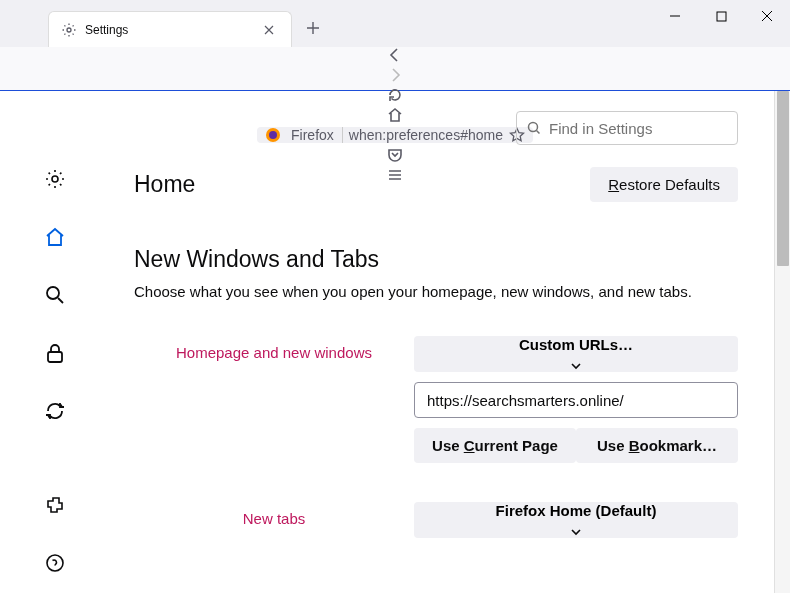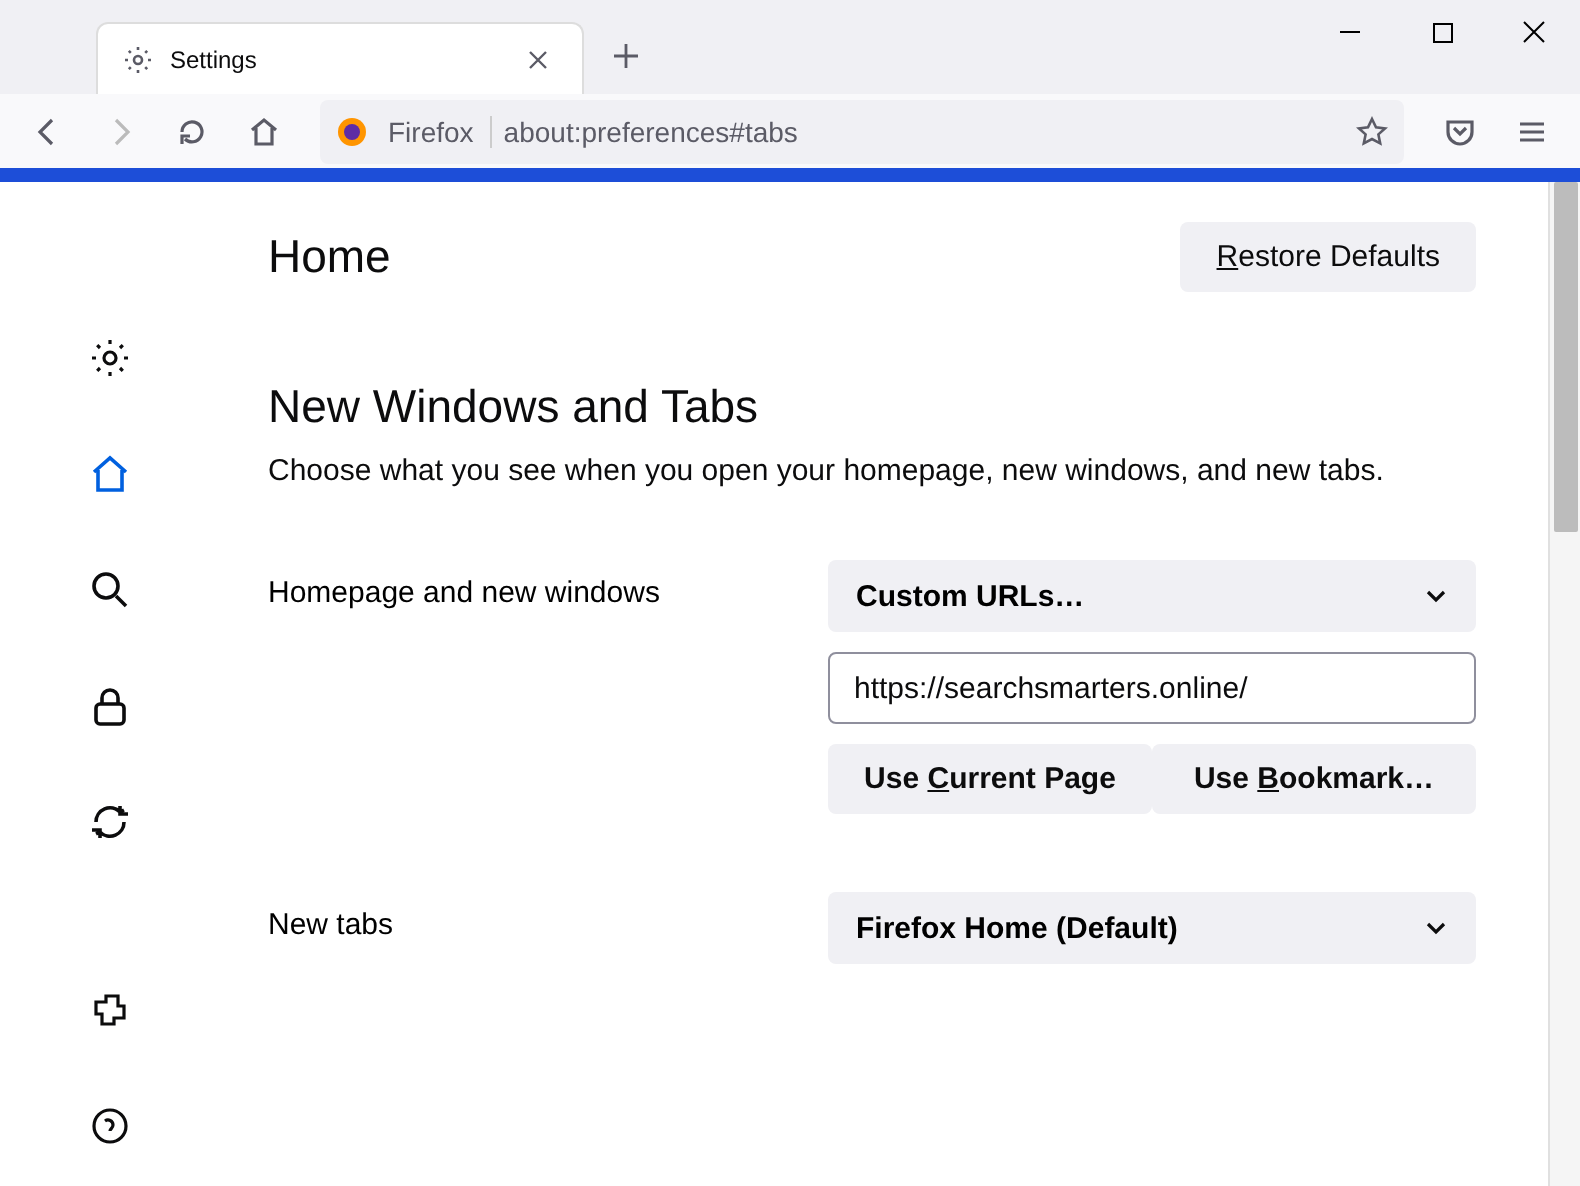--- a/index.html
+++ b/index.html
@@ -9,21 +9,21 @@
     .titlebar { height: 47px; background: #f0f0f4; display: flex; align-items: flex-end; padding-left: 48px; position: relative; }
     .tab { height: 36px; background: #fff; border-radius: 6px 6px 0 0; display: flex; align-items: center; padding: 0 12px; width: 244px; position: relative; border: 1px solid #ddd; border-bottom: none; }
     .tab-icon { width: 16px; height: 16px; margin-right: 8px; display: flex; align-items: center; justify-content: center; }
     .tab-title { font-size: 12px; color: #0c0c0d; flex: 1; }
     .tab-close { width: 20px; height: 20px; display: flex; align-items: center; justify-content: center; cursor: pointer; }
     .new-tab { width: 30px; height: 30px; display: flex; align-items: center; justify-content: center; margin-left: 6px; margin-bottom: 4px; cursor: pointer; }
     .win-controls { position: absolute; right: 0; top: 0; display: flex; }
     .win-btn { width: 46px; height: 32px; display: flex; align-items: center; justify-content: center; cursor: pointer; }
     
     
-    .toolbar { height: 44px; background: #f9f9fb; display: flex; align-items: center; padding: 0 8px; gap: 4px; border-bottom: 7px solid #1d4ed8; }
+    .toolbar { height: 44px; background: #f9f9fb; display: flex; align-items: center; padding: 0 8px; gap: 4px; border-bottom: 1px solid #1d4ed8; flex-direction: column; }
     .tb-btn { width: 32px; height: 32px; display: flex; align-items: center; justify-content: center; border-radius: 4px; cursor: pointer; color: #5b5b66; }
     .tb-btn.disabled { color: #bbb; }
     .urlbar { flex: 1; height: 32px; background: #f0f0f4; border-radius: 4px; display: flex; align-items: center; padding: 0 8px; margin: 0 8px; gap: 6px; cursor: text; }
     .urlbar-identity { display: flex; align-items: center; gap: 6px; padding-right: 4px; }
     .urlbar-label { font-size: 14px; color: #5b5b66; border-right: 1px solid #ccc; padding-right: 8px; }
     .urlbar-text { font-size: 14px; color: #5b5b66; flex: 1; }
     
     
     .content-wrap { display: flex; height: 502px; position: relative; }
     .sidebar { width: 110px; display: flex; flex-direction: column; align-items: center; padding-top: 72px; gap: 26px; }
@@ -37,24 +37,24 @@
     
     .heading-row { display: flex; justify-content: space-between; align-items: center; margin-bottom: 44px; }
     .page-title { font-size: 23px; font-weight: 400; color: #0c0c0d; }
     .btn { background: #f0f0f4; border: none; border-radius: 4px; padding: 9px 18px; font-size: 15px; color: #0c0c0d; cursor: pointer; }
     .btn u { text-decoration: underline; }
     
     .section-title { font-size: 23px; font-weight: 400; color: #0c0c0d; margin-bottom: 10px; }
     .section-desc { font-size: 15px; color: #0c0c0d; margin-bottom: 36px; }
     
     .setting-row { display: flex; align-items: flex-start; margin-bottom: 12px; }
-    .setting-label { width: 280px; font-size: 15px; color: #000000; padding-top: 8px; }
+    .setting-label { width: 280px; font-size: 15px; color: #be185d; padding-top: 8px; text-align: center; }
     .setting-controls { flex: 1; display: flex; flex-direction: column; gap: 10px; }
     
-    .select { height: 36px; background: #f0f0f4; border-radius: 4px; display: flex; align-items: center; justify-content: space-between; padding: 0 14px; font-size: 15px; font-weight: 600; cursor: pointer; }
+    .select { height: 36px; background: #f0f0f4; border-radius: 4px; display: flex; align-items: center; justify-content: space-between; padding: 0 14px; font-size: 15px; font-weight: 600; cursor: pointer; flex-direction: column; }
     .text-input { height: 36px; border: 1px solid #8f8f9d; border-radius: 4px; padding: 0 12px; font-size: 15px; color: #0c0c0d; outline: none; width: 100%; }
     .btn-row { display: flex; }
     .btn-row .btn { flex: 1; font-weight: 600; white-space: nowrap; overflow: hidden; text-overflow: ellipsis; }
     
     
     .scrollbar-track { position: absolute; right: 0; top: 91px; width: 16px; height: 502px; background: #f5f5f5; border-left: 1px solid #e0e0e0; }
     .scrollbar-thumb { position: absolute; left: 2px; width: 12px; top: 0; height: 175px; background: #bcbcbc; border-radius: 1px; }
     
     svg { display: block; }
   </style>
@@ -122,21 +122,21 @@
       </svg>
     </div>
   <div class="urlbar">
     <span class="urlbar-identity">
       <svg width="16" height="16" viewBox="0 0 16 16">
           <circle cx="8" cy="8" r="7" fill="#ff9500"></circle>
           <circle cx="8" cy="8" r="4" fill="#5e2ca5"></circle>
         </svg>
     </span>
     <span class="urlbar-label">Firefox</span>
-    <span class="urlbar-text">about:preferences#tabs</span>
+    <span class="urlbar-text">when:preferences#home</span>
     <span>
         <svg width="16" height="16" viewBox="0 0 16 16" fill="none" stroke="#5b5b66" stroke-width="1.3">
           <path d="M8 1.5l2 4.2 4.5.5-3.3 3 .9 4.5L8 11.5l-4.1 2.2.9-4.5-3.3-3 4.5-.5z"></path>
         </svg>
       </span>
   </div>
   <div class="tb-btn">
       <svg width="16" height="16" viewBox="0 0 16 16" fill="none" stroke="#5b5b66" stroke-width="1.6">
         <path d="M2 3h12v5a6 6 0 0 1-12 0zM5 6l3 3 3-3"></path>
       </svg>
@@ -186,20 +186,31 @@
     </div>
     <div class="side-item" style="margin-bottom:14px">
       <svg width="20" height="20" viewBox="0 0 20 20" fill="none" stroke="#0c0c0d" stroke-width="1.6">
           <circle cx="10" cy="10" r="8"></circle>
           <path d="M7.5 7.5a2.5 2.5 0 0 1 4 2c0 1.5-1.5 2-1.5 3M10 15h.01"></path>
         </svg>
     </div>
   </div>
 
   <div class="main">
+    <div class="search-wrap">
+      <div class="search-box">
+        <span>
+            <svg width="14" height="14" viewBox="0 0 14 14" fill="none" stroke="#737373" stroke-width="1.5">
+              <circle cx="6" cy="6" r="4.5"></circle>
+              <path d="M9.5 9.5l3 3"></path>
+            </svg>
+          </span>
+        <span>Find in Settings</span>
+      </div>
+    </div>
 
     <div class="heading-row">
       <h1 class="page-title">Home</h1>
       <button class="btn"><u>R</u>estore Defaults</button>
     </div>
 
     <h2 class="section-title">New Windows and Tabs</h2>
     <p class="section-desc">Choose what you see when you open your homepage, new windows, and new tabs.</p>
 
     <div class="setting-row">

